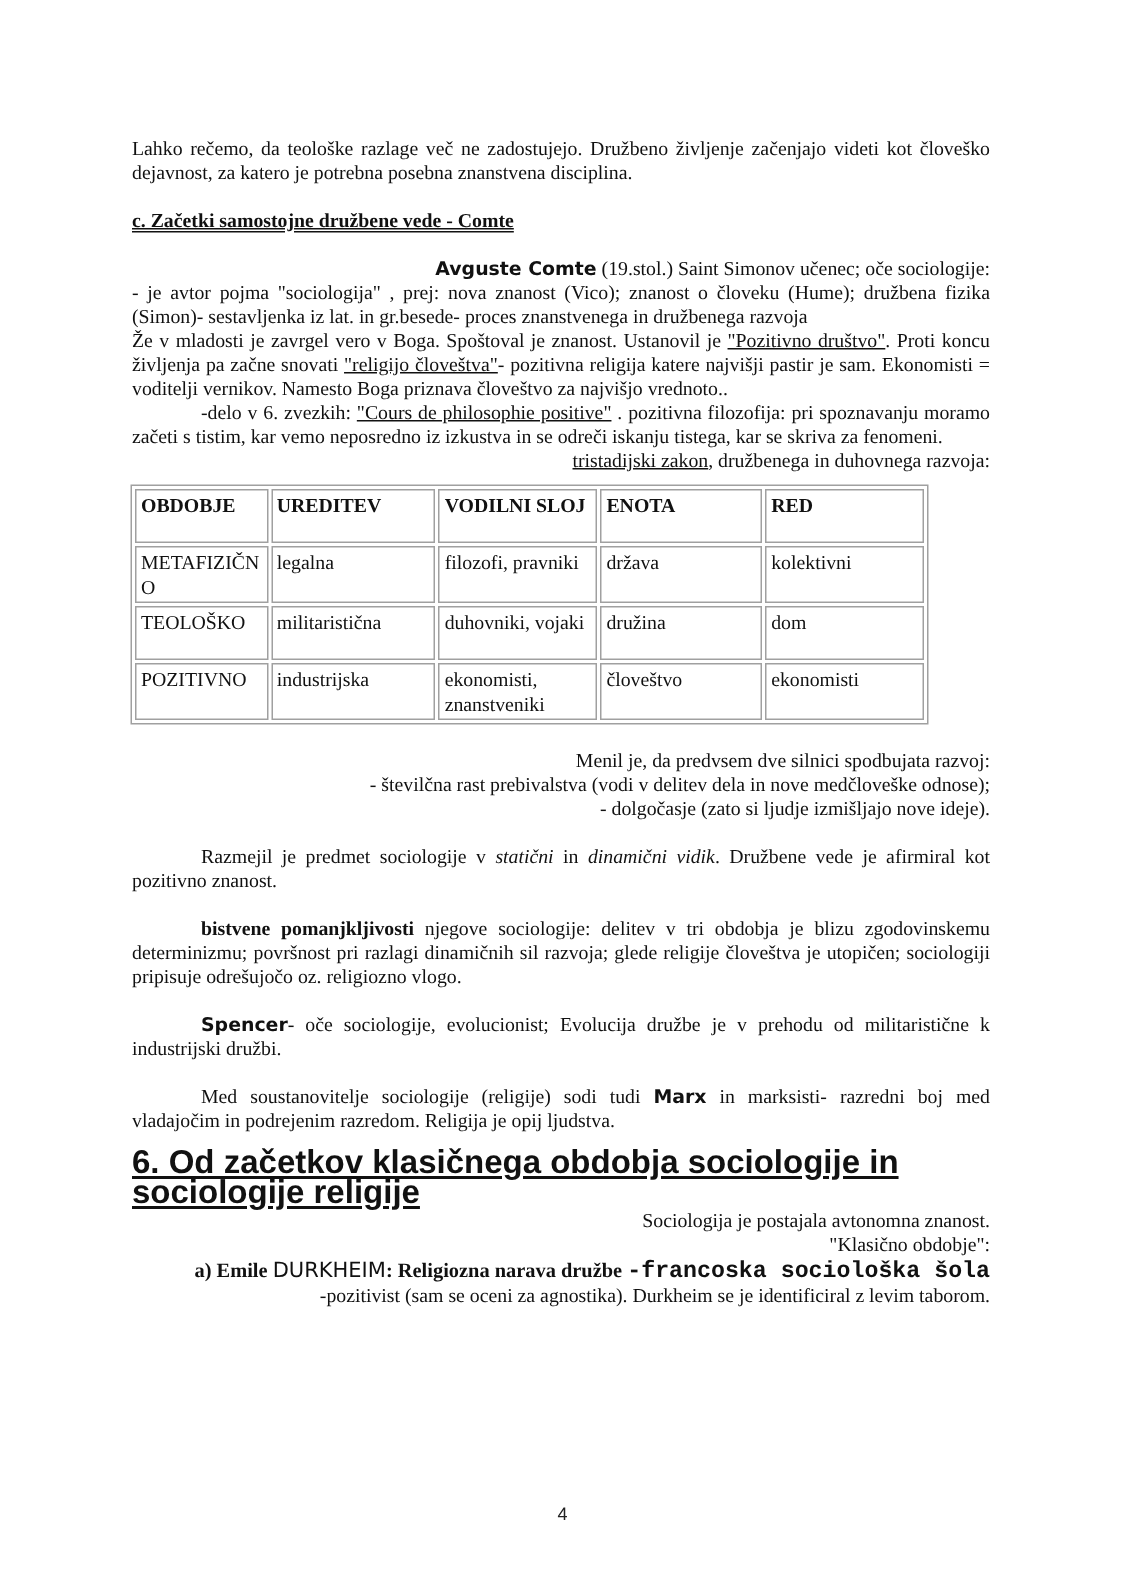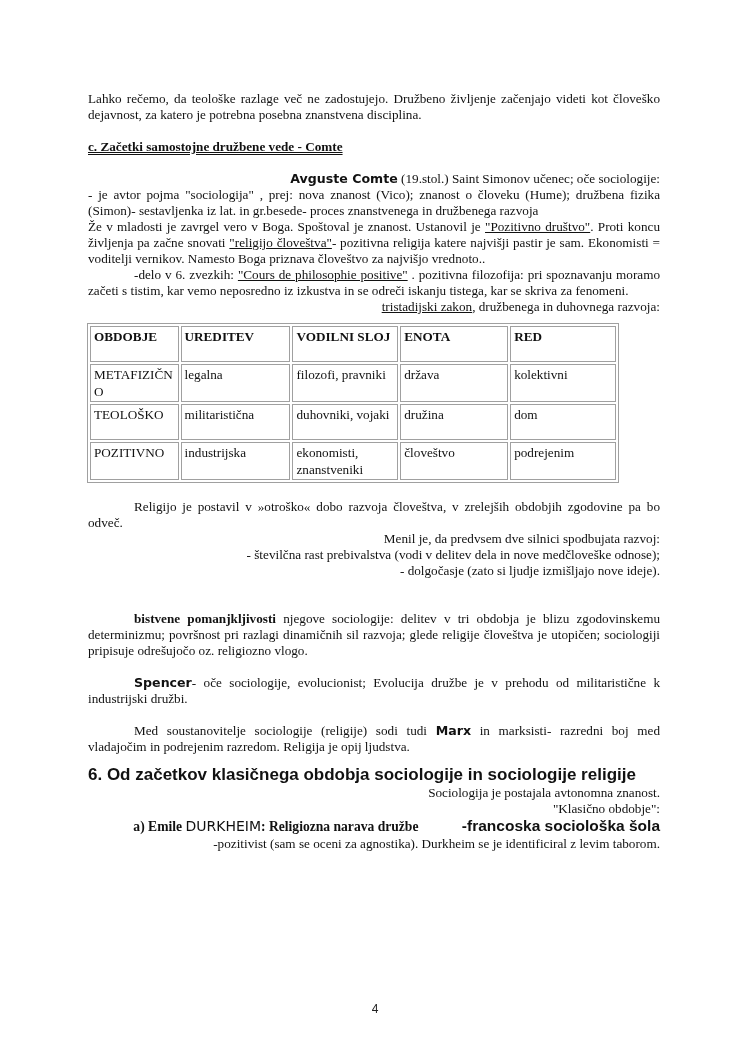--- a/index.html
+++ b/index.html
@@ -14,26 +14,26 @@
   .gap { height: 16px; }
   .gap-s { height: 10px; }
   .h-c {
     font-weight: bold; text-decoration: underline; text-decoration-style: double;
     display: inline-block;
     text-align: right;
   }
   .sans-bold { font-family: "DejaVu Sans", sans-serif; font-weight: bold; font-size: 12.6px; }
   .u { text-decoration: underline; }
   .h6 {
-    font-family: "Liberation Sans", sans-serif; font-weight: bold; font-size: 17px;
-    line-height: 20px; display: inline-block;
+    font-family: "Liberation Sans", sans-serif; font-weight: bold; font-size: 22px;
+    text-decoration: underline; line-height: 20px; display: inline-block;
   }
   .h-a { font-weight: bold; font-size: 13.6px; line-height: 18px; }
   .h-a .cap { font-family: "DejaVu Sans", sans-serif; font-weight: normal; font-size: 14px; }
-  .h-a .school { font-family: Liberation Sans, sans-serif; font-weight: bold; font-size: 15.5px; margin-left: 40px; }
+  .h-a .school { font-family: Liberation Mono, monospace; font-weight: bold; font-size: 15.5px; }
   table.period {
     border: 1px solid #a0a0a0; border-collapse: separate; border-spacing: 2px;
     margin: 8px 0 0 -1px; width: 532px; font-size: 13.2px; line-height: 17px;
   }
   table.period td, table.period th {
     border: 1px solid #a0a0a0; padding: 1px 4px 1px 3px; vertical-align: top; text-align: left;
     height: 32px;
   }
   table.period th { font-weight: bold; }
   .pageno {
@@ -86,32 +86,32 @@
       <td>militaristična</td>
       <td>duhovniki, vojaki</td>
       <td>družina</td>
       <td>dom</td>
     </tr>
     <tr>
       <td>POZITIVNO</td>
       <td>industrijska</td>
       <td>ekonomisti, znanstveniki</td>
       <td>človeštvo</td>
-      <td>podrejenim</td>
+      <td>ekonomisti</td>
     </tr>
   </tbody>
     </table>
 
   <div class="gap"></div>
-  <p class="just ind">Religijo je postavil v »otroško« dobo razvoja človeštva, v zrelejših obdobjih zgodovine pa bo odveč.</p>
   <p class="ind">Menil je, da predvsem dve silnici spodbujata razvoj:</p>
   <p>- številčna rast prebivalstva (vodi v delitev dela in nove medčloveške odnose);</p>
   <p>- dolgočasje (zato si ljudje izmišljajo nove ideje).</p>
   <div class="gap"></div>
 
+  <p class="just ind"><span>Razmejil je predmet sociologije v </span><i>statični</i><span> in </span><i>dinamični vidik</i><span>. Družbene vede je afirmiral kot pozitivno znanost.</span></p>
   <div class="gap"></div>
 
   <p class="just ind"><b>bistvene pomanjkljivosti</b><span> njegove sociologije: delitev v tri obdobja je blizu zgodovinskemu determinizmu; površnost pri razlagi dinamičnih sil razvoja; glede religije človeštva je utopičen; sociologiji pripisuje odrešujočo oz. religiozno vlogo.</span></p>
   <div class="gap"></div>
 
   <p class="just ind"><span class="sans-bold">Spencer</span><span>- oče sociologije, evolucionist; Evolucija družbe je v prehodu od militaristične k industrijski družbi.</span></p>
   <div class="gap"></div>
 
   <p class="just ind"><span>Med soustanovitelje sociologije (religije) sodi tudi </span><span class="sans-bold">Marx</span><span> in marksisti- razredni boj med vladajočim in podrejenim razredom. Religija je opij ljudstva.</span></p>
   <div class="gap-s"></div>

